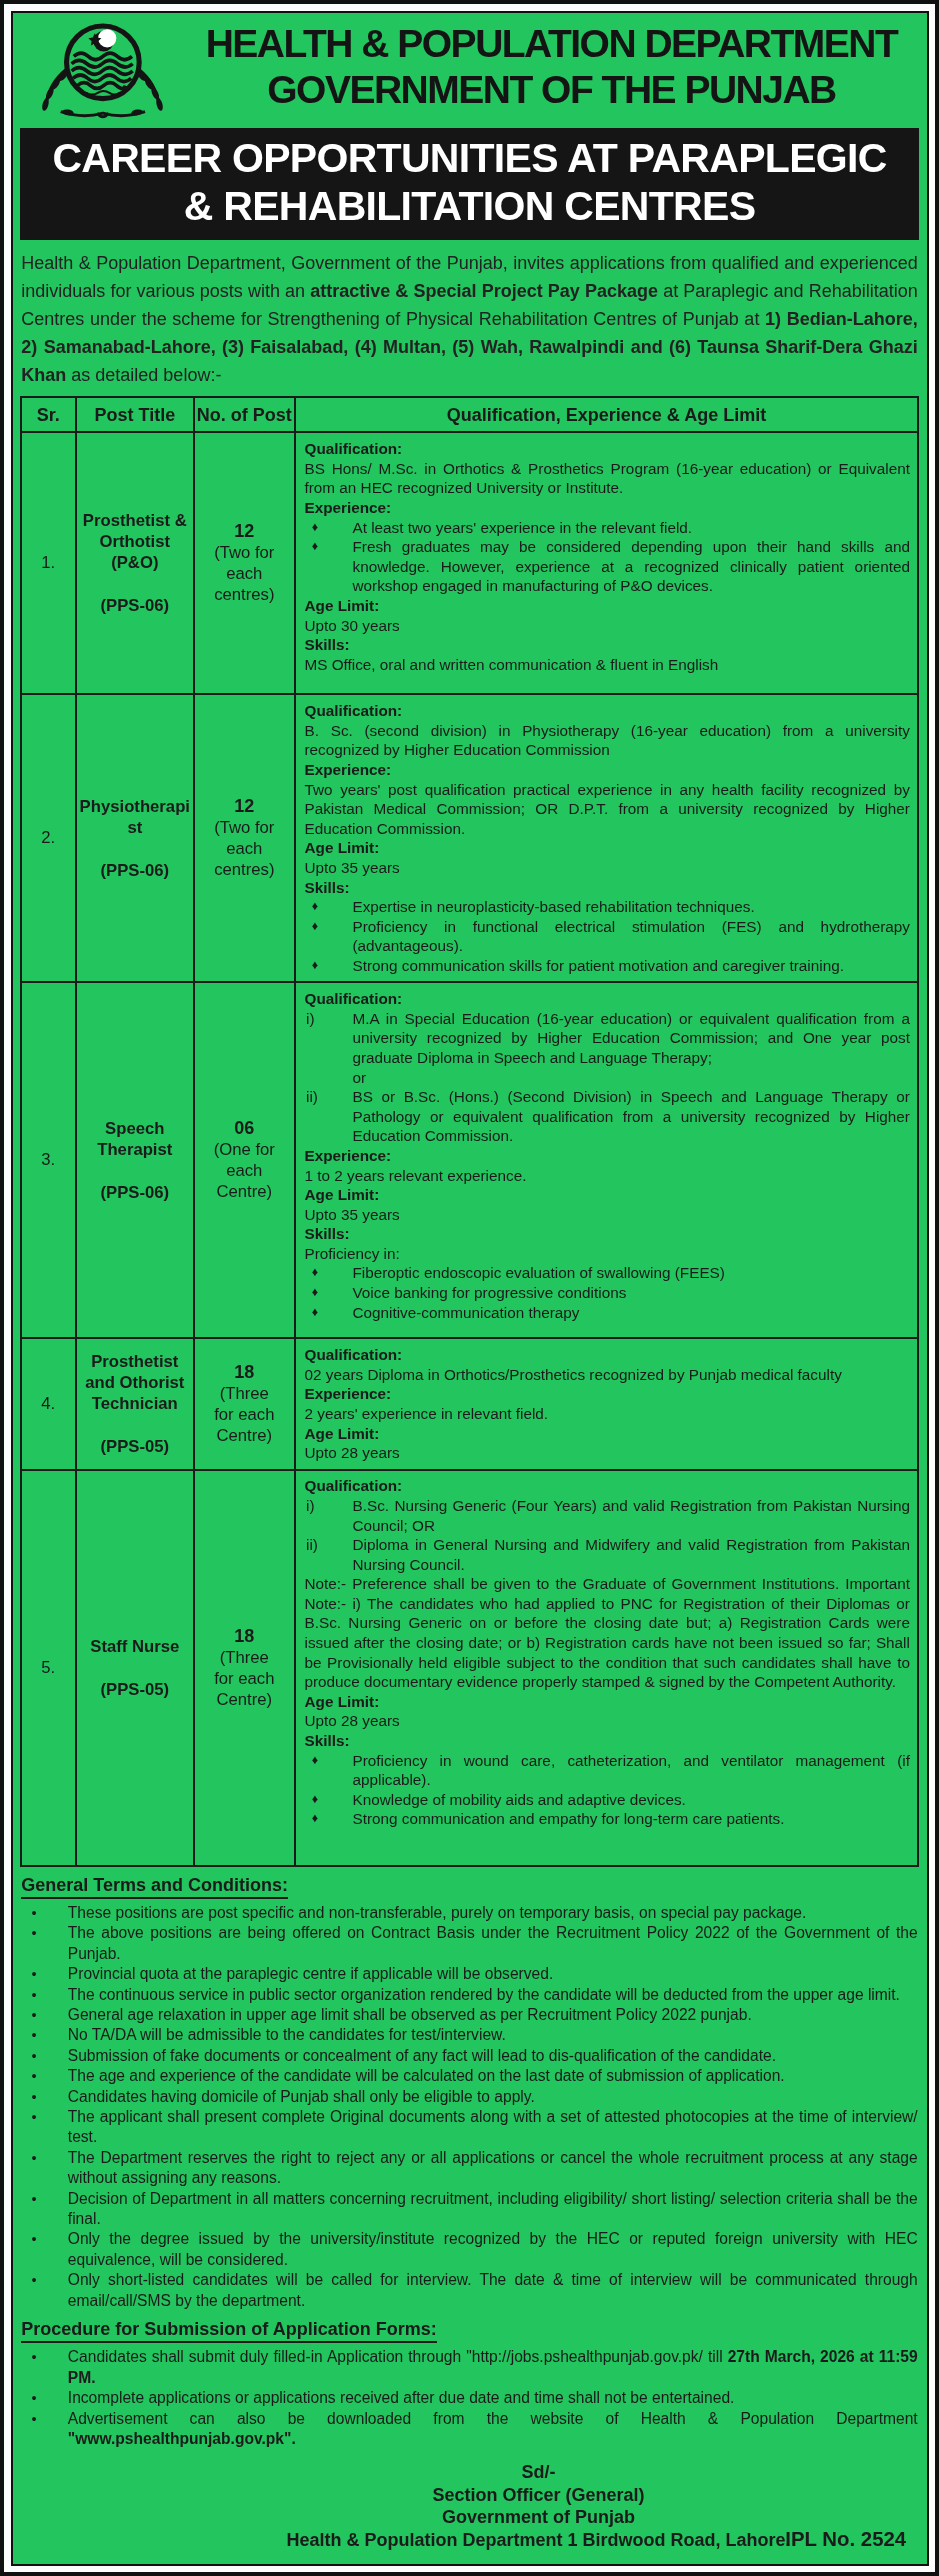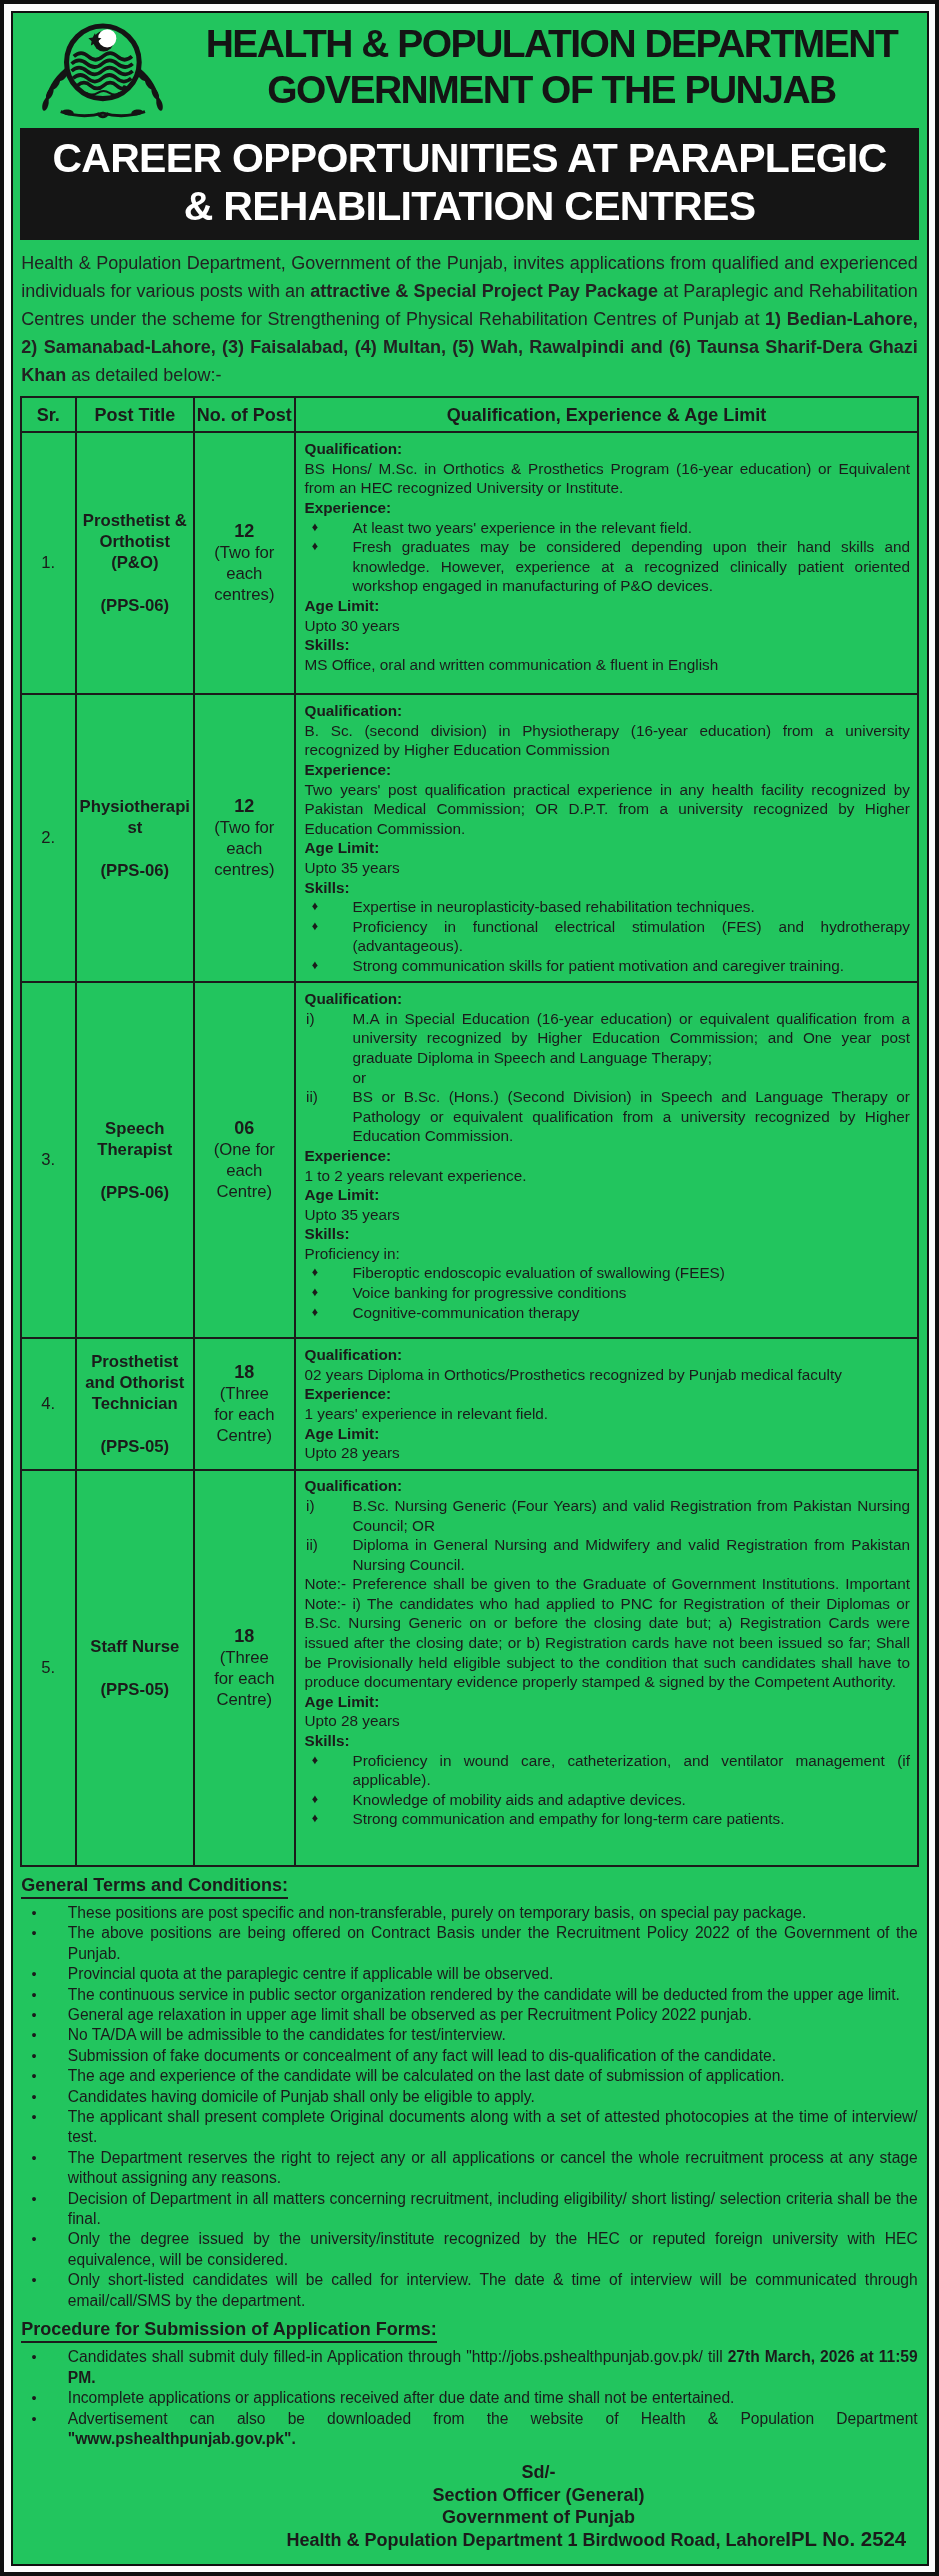--- a/index.html
+++ b/index.html
@@ -244,21 +244,21 @@
                   <div class="grade">(PPS-05)</div>
                 </td>
                 <td class="c-posts">
                   <div class="pnum">18</div>
                   <div class="pnote">(Three for each Centre)</div>
                 </td>
                 <td class="c-detail">
                   <div class="b-label">Qualification:</div>
                   <div class="b-para">02 years Diploma in Orthotics/Prosthetics recognized by Punjab medical faculty</div>
                   <div class="b-label">Experience:</div>
-                  <div class="b-para">1 years' experience in relevant field.</div>
+                  <div class="b-para">2 years' experience in relevant field.</div>
                   <div class="b-label">Age Limit:</div>
                   <div class="b-para">Upto 28 years</div>
                 </td>
               </tr>
               <tr class="r4">
                 <td class="c-sr">5.</td>
                 <td class="c-title">
                   <div class="ptitle">Staff Nurse</div>
                   <div class="grade">(PPS-05)</div>
                 </td>

